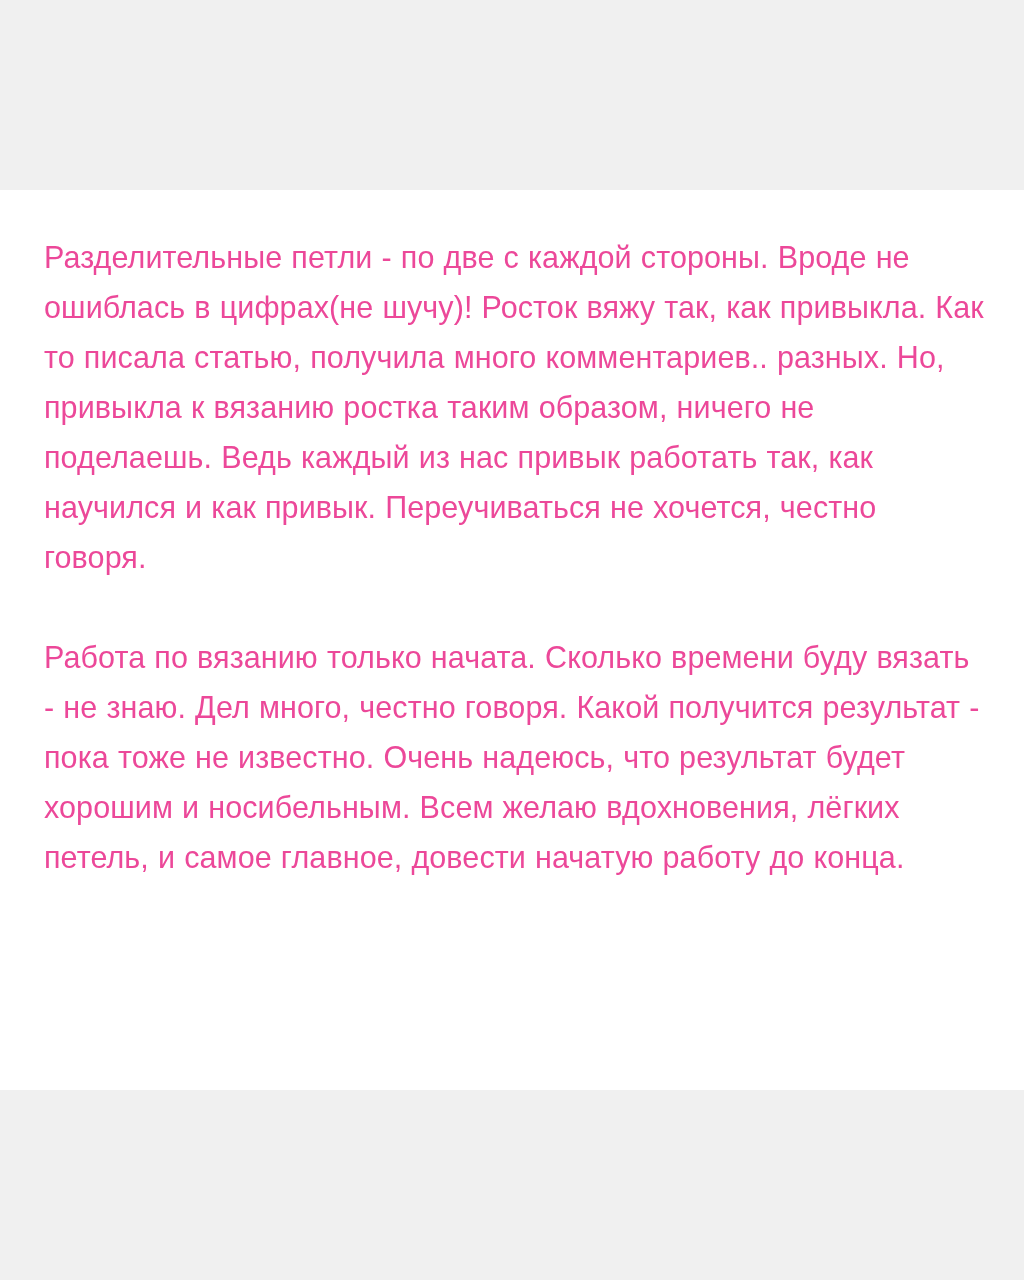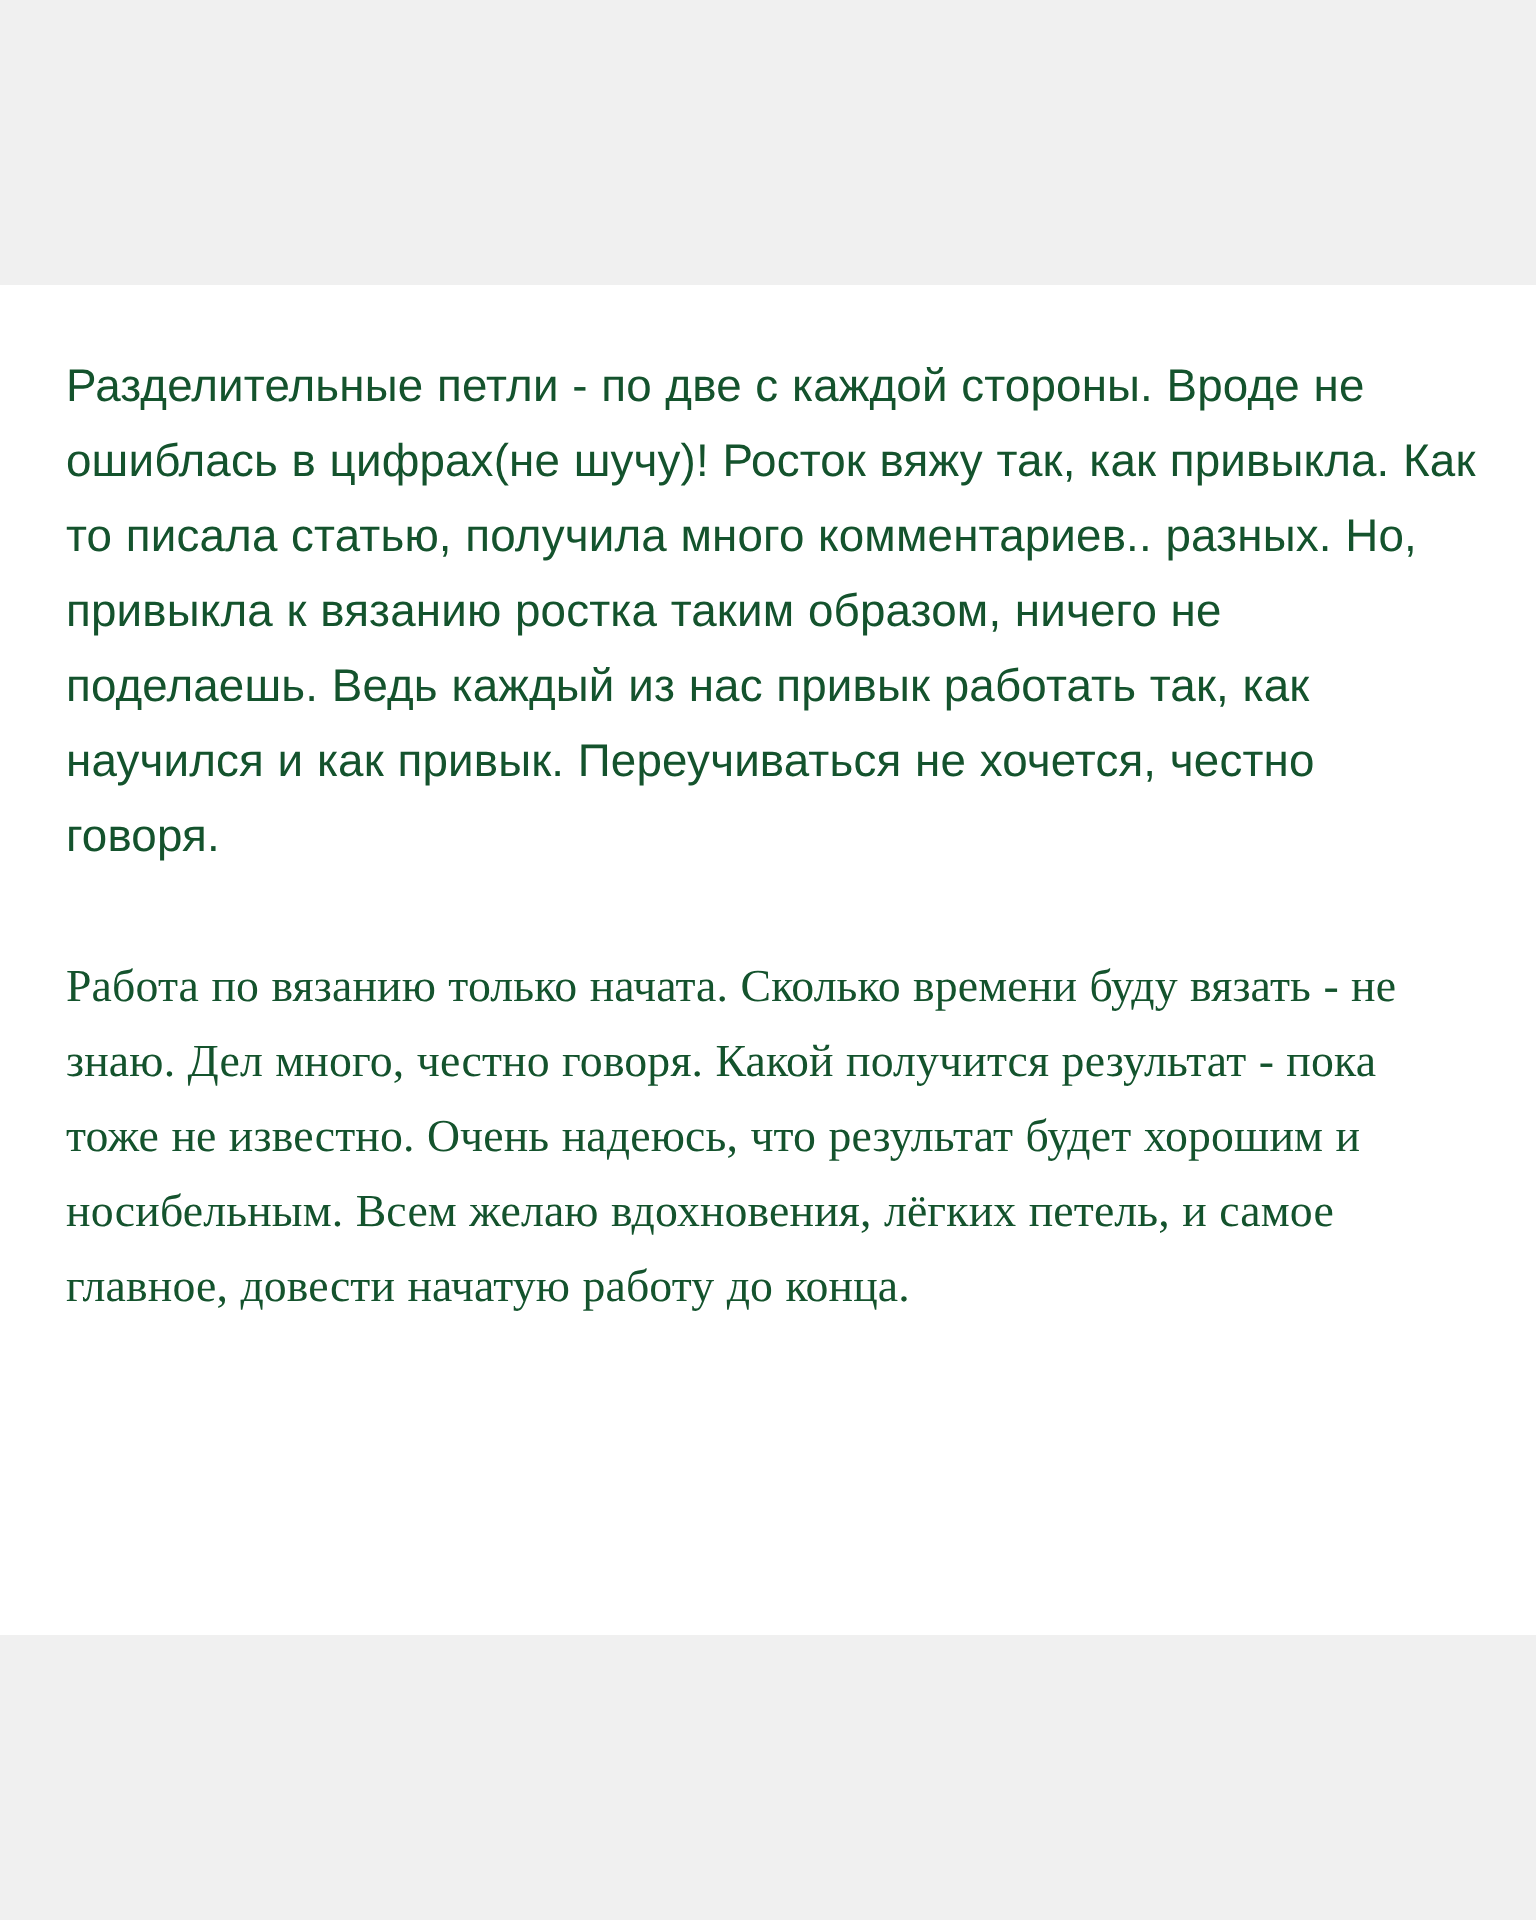--- a/index.html
+++ b/index.html
@@ -24,31 +24,30 @@
     position: absolute;
     left: 0;
     top: 190px;
     width: 1024px;
     min-height: 900px;
     background: #ffffff;
     box-sizing: border-box;
     padding: 42px 40px 40px 44px;
   }
   .paragraph {
-    color: #14532d;
+    color: #ec4899;
     font-family: "Liberation Sans", sans-serif;
     font-size: 30.5px;
     line-height: 50px;
     letter-spacing: 0.1px;
     margin: 0;
     word-spacing: 0.5px;
   }
   .paragraph + .paragraph {
     margin-top: 50px;
-    font-family: Liberation Serif, serif;
   }
   .top-band {
     position: absolute;
     left: 0;
     top: 0;
     width: 1024px;
     height: 190px;
     background: #f0f0f0;
   }
   .bottom-band {

